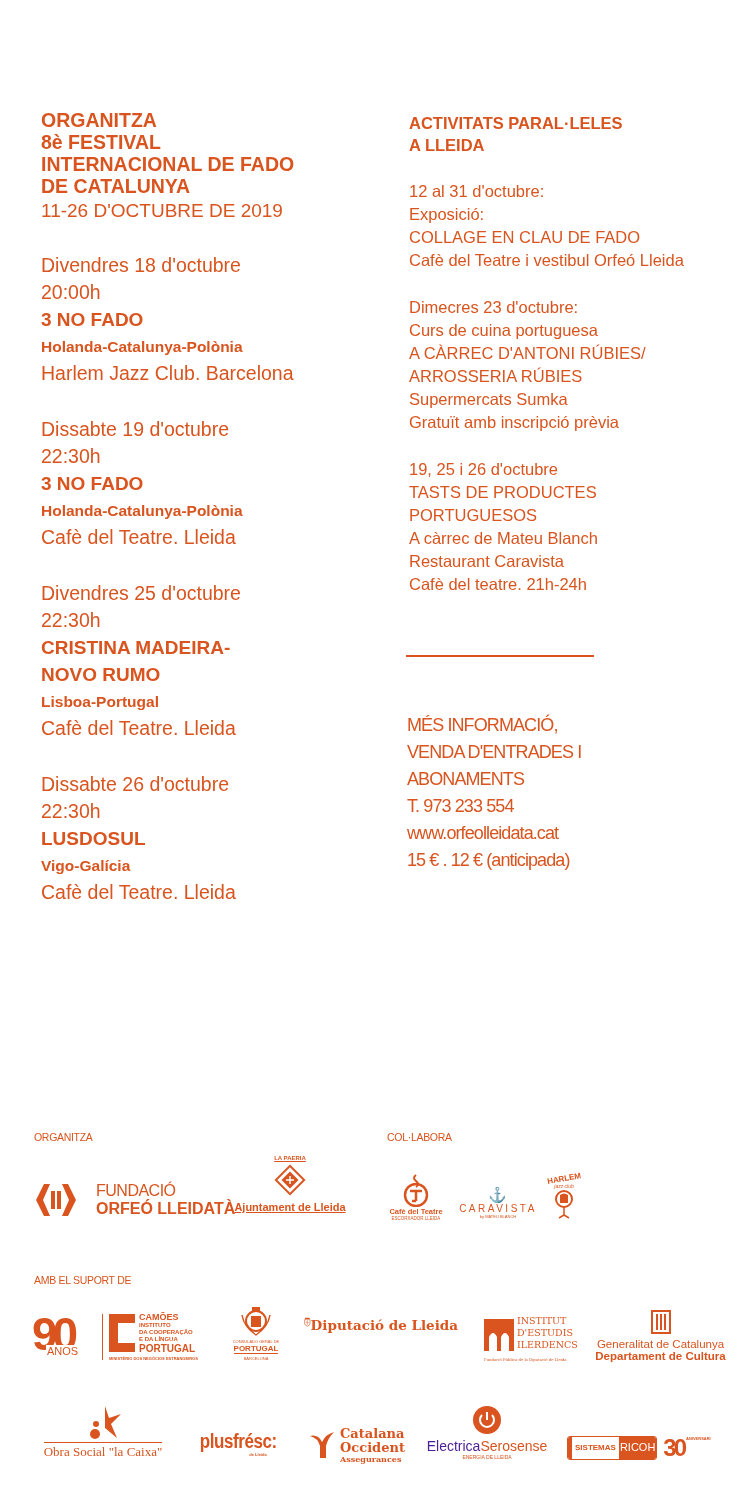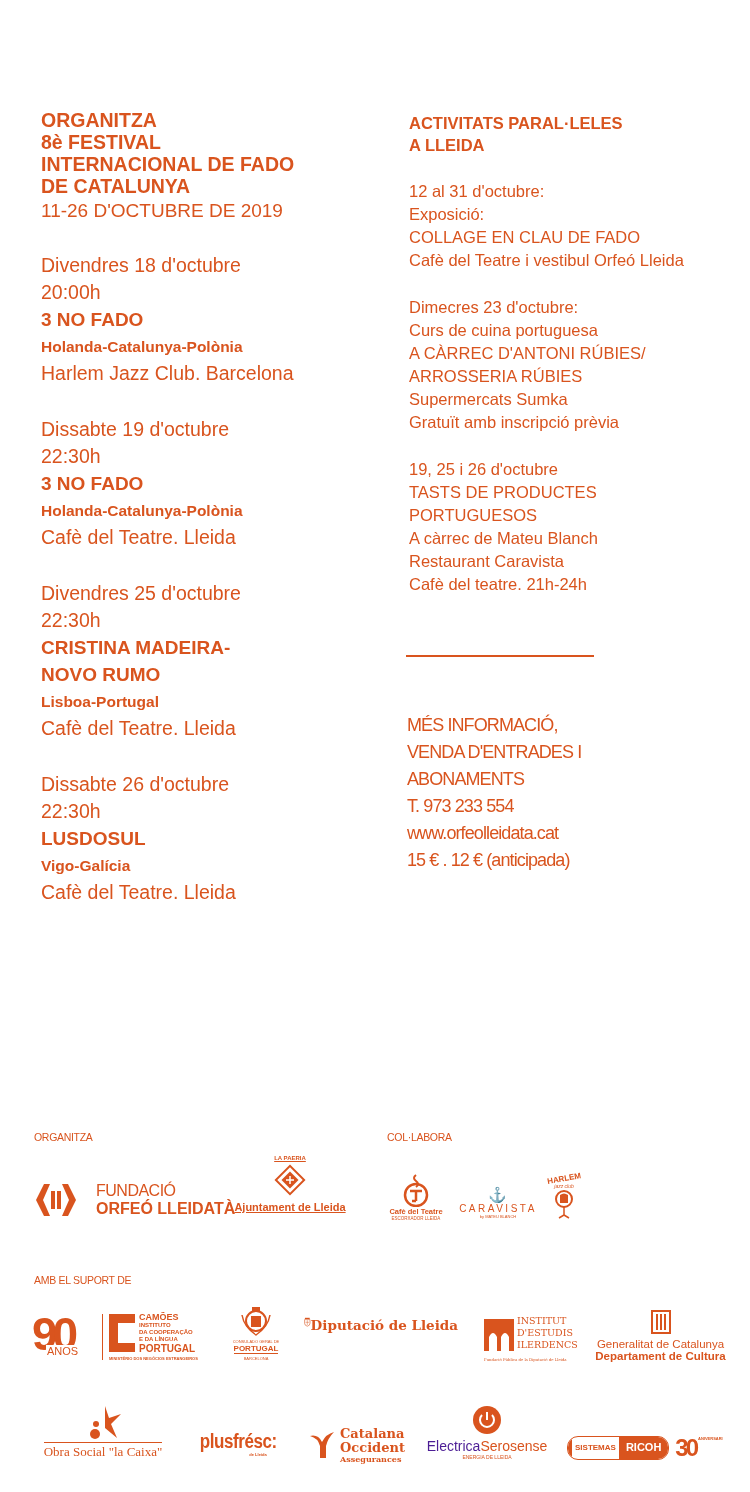--- a/index.html
+++ b/index.html
@@ -256,20 +256,20 @@
     <path d="M10 10 a7 7 0 1 0 10 0" fill="none" stroke="#fff" stroke-width="2"></path>
     <path d="M15 7 v8" stroke="#fff" stroke-width="2"></path>
   </svg>
   <div style="font-size:14px;white-space:nowrap;margin-top:3px;">
     <span style="color:#4c1d95;font-weight:normal;">Electrica</span><span>Serosense</span>
   </div>
   <div style="font-size:5px;">ENERGIA DE LLEIDA</div>
 </div>
 
 <div class="logo" style="left:567px;top:1436px;height:24px;">
-  <div style="display:flex;height:22px;border:1.5px solid #d9541e;border-radius:11px;overflow:hidden;text-align:right;">
+  <div style="display:flex;height:22px;border:1.5px solid #d9541e;border-radius:3px;overflow:hidden;text-align:right;">
     <div style="width:4px;background:#d9541e;"></div>
     <div style="font-size:8px;font-weight:bold;padding:0 3px;line-height:22px;">SISTEMAS</div>
-    <div style="background:#d9541e;color:#fff;font-size:11px;font-weight:bold;padding:0 7px;line-height:20px;">RICOH</div>
+    <div style="background:#d9541e;color:#fff;font-size:11px;font-weight:normal;padding:0 1px;line-height:20px;">RICOH</div>
   </div>
   <div style="font-size:24px;font-weight:bold;margin-left:6px;letter-spacing:-3px;line-height:24px;">30</div>
   <div style="font-size:4px;font-weight:bold;align-self:flex-start;margin-left:2px;">ANIVERSARI</div>
 </div>
 
 </body></html>

